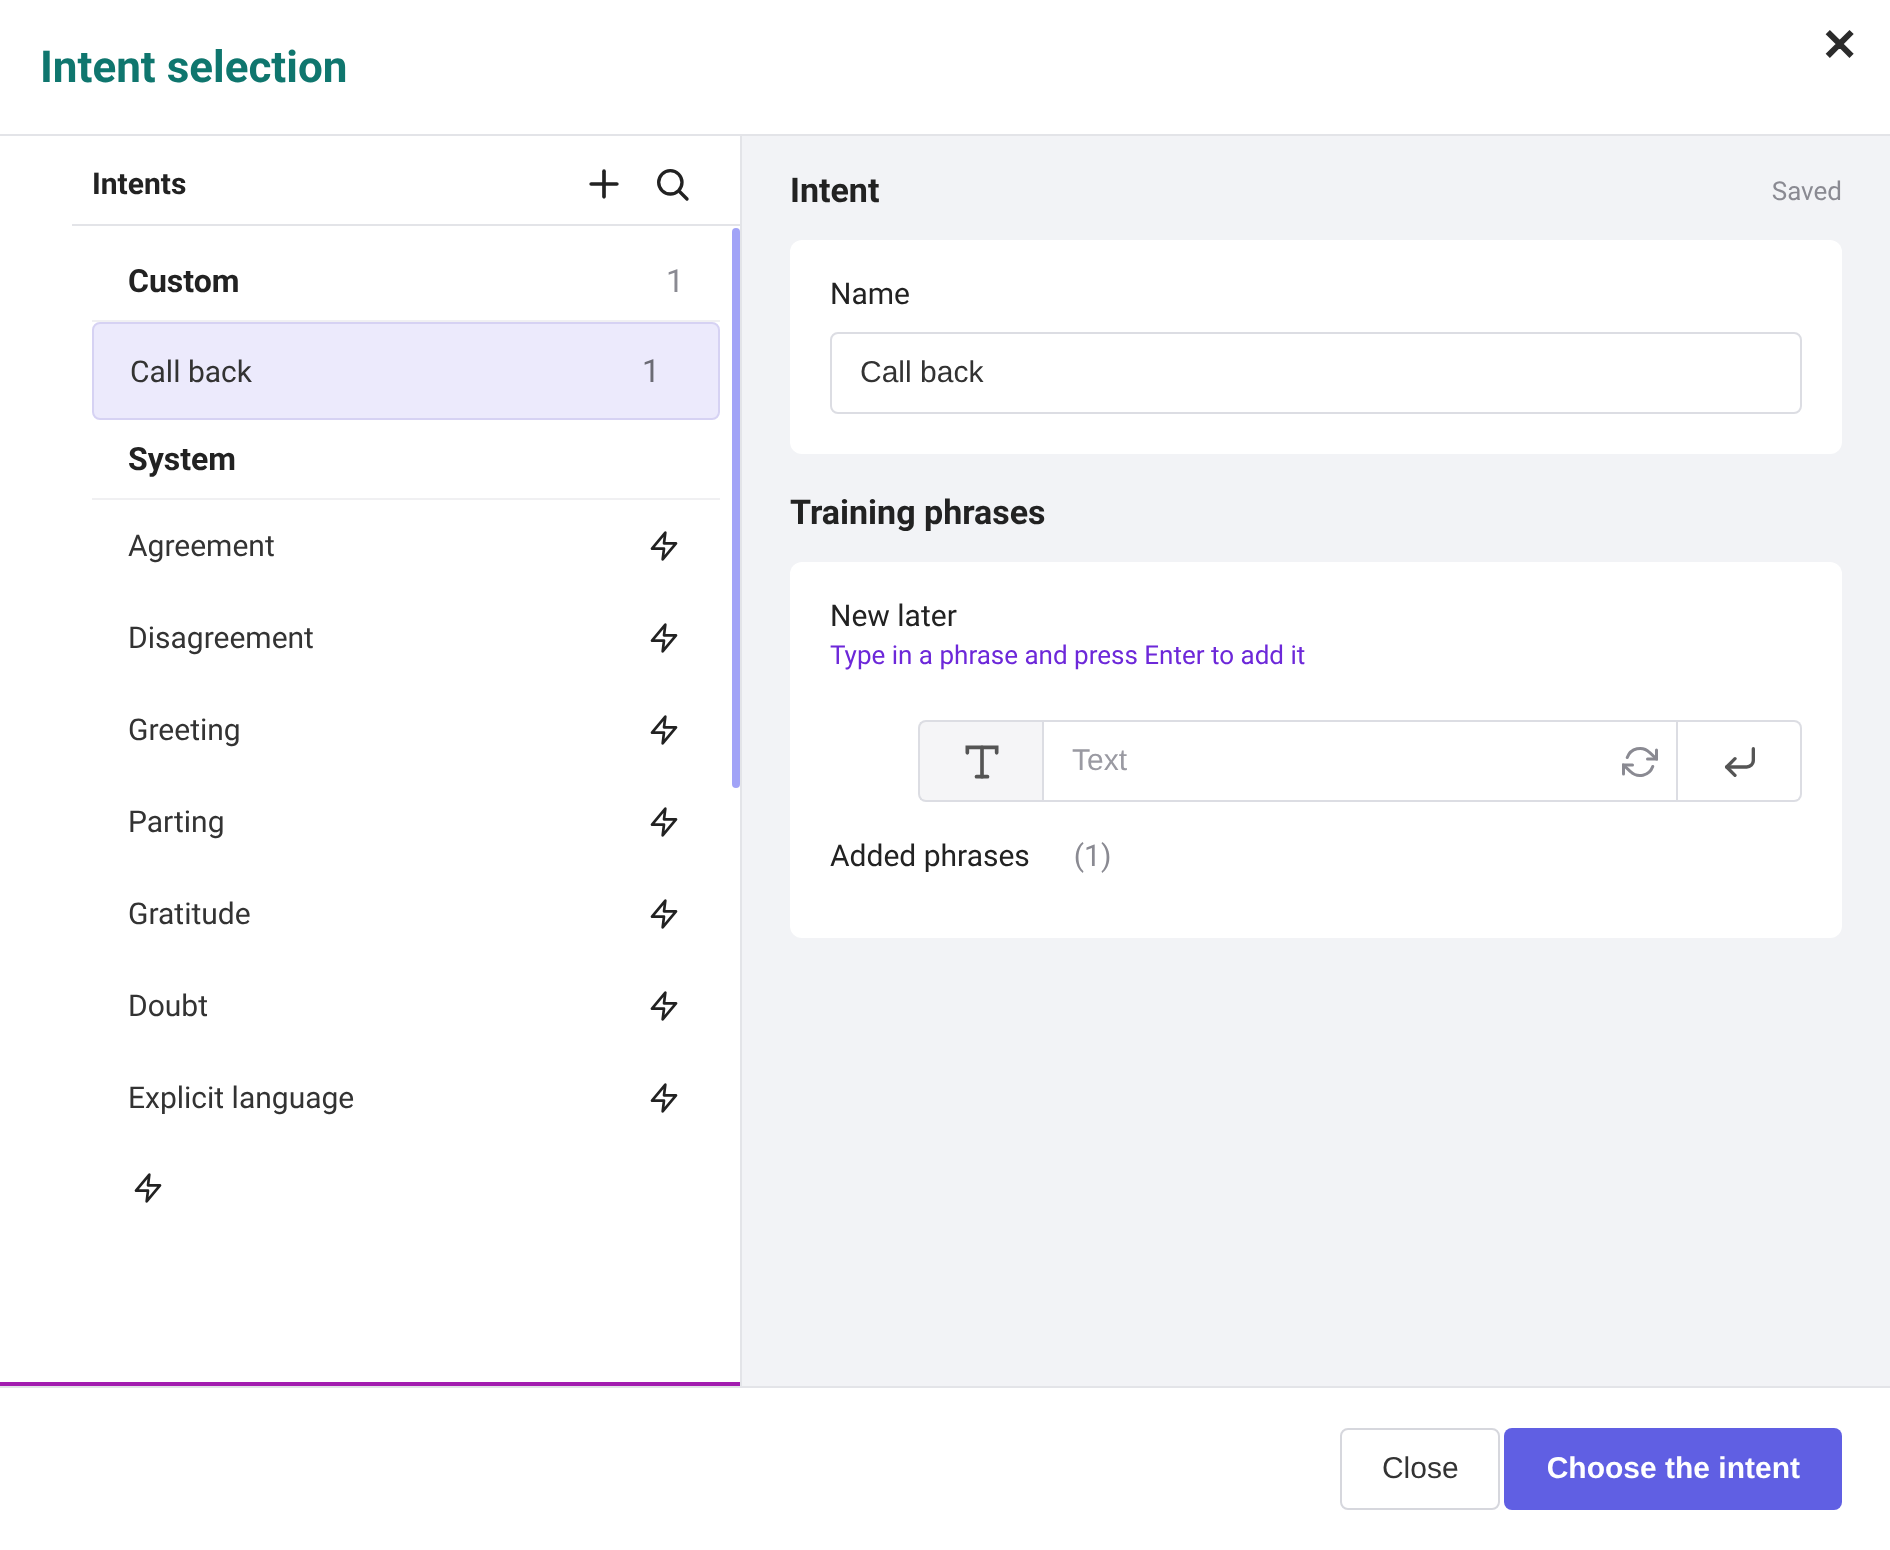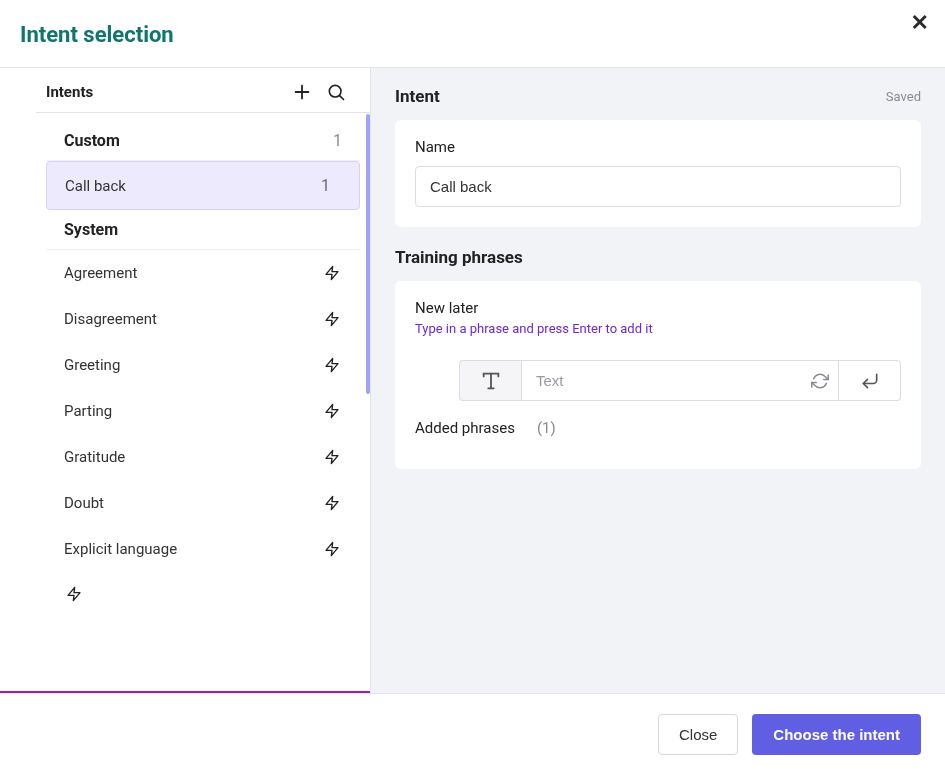--- a/index.html
+++ b/index.html
@@ -186,21 +186,21 @@
     color:#555;
   }
   .added-row .txt { flex:1; font-size:15px; color:#333; }
   .added-row .trash {
     width:40px; display:flex; align-items:center; justify-content:center;
     color:#555; cursor:pointer;
   }
 
   .footer {
     display:flex; justify-content:flex-end; align-items:center;
-    padding:20px 24px; gap:14px;
+    padding:20px 24px; gap:2px;
   }
   .btn {
     font-size:15px; padding:11px 20px; border-radius:4px;
     cursor:pointer; border:1px solid transparent;
   }
   .btn.secondary {
     background:#fff; border-color:#d6d7dd; color:#333;
   }
   .btn.primary {
     background:#605fe3; color:#fff; font-weight:600;

